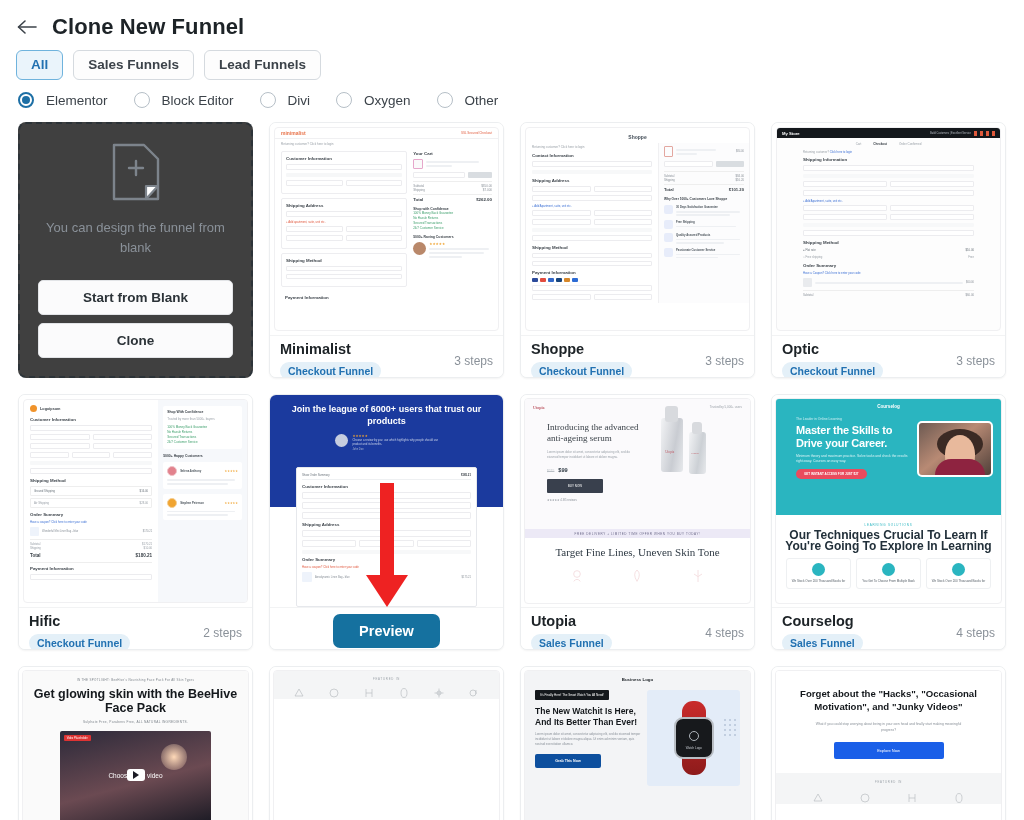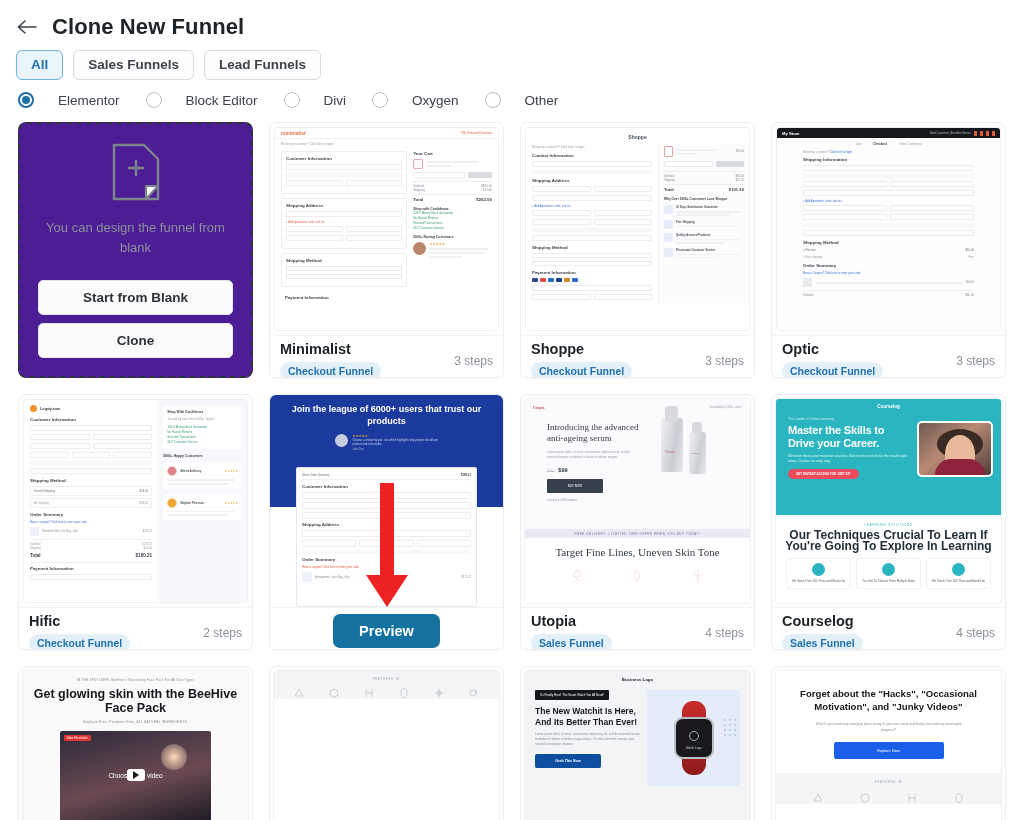--- a/index.html
+++ b/index.html
@@ -25,42 +25,42 @@
   .tabs { display: flex; gap: 10px; padding: 6px 8px 0 8px; }
   .tab {
     border: 1px solid #d5dadf; background: #fdfdfd; color: #3c434a;
     border-radius: 6px; padding: 6px 14px; font-size: 13.5px; font-weight: 600;
     cursor: pointer; line-height: 16px;
   }
   .tab.active { background: #eaf4fb; border-color: #6fb3dd; color: #2271b1; }
 
   
   .radios { display: flex; align-items: center; gap: 26px; padding: 12px 10px 0 10px; }
-  .radio { display: flex; align-items: center; gap: 24px; cursor: pointer; }
+  .radio { display: flex; align-items: center; gap: 12px; cursor: pointer; }
   .radio-dot {
     width: 16px; height: 16px; border-radius: 50%;
     border: 1.6px solid #b6bfc7; background: #fff; position: relative; flex: none;
   }
   .radio.checked .radio-dot { border-color: #1d6fa5; border-width: 2px; }
   .radio.checked .radio-dot::after {
     content: ""; position: absolute; left: 50%; top: 50%;
     width: 8px; height: 8px; border-radius: 50%; background: #1d6fa5;
     transform: translate(-50%, -50%);
   }
   .radio-label { font-size: 13.5px; color: #3c434a; }
 
   
   .grid {
     display: grid; grid-template-columns: repeat(4, 1fr);
     gap: 16px; padding: 14px 10px 0 10px;
   }
 
   
   .blank-card {
-    border: 2px dashed #2c3338; border-radius: 8px; background: #4c1d95;
+    border: 2px dashed #2c3338; border-radius: 8px; background: #404040;
     height: 256px; display: flex; flex-direction: column; align-items: center;
     justify-content: center; padding: 16px 18px;
   }
   .blank-icon { margin-bottom: 12px; }
   .blank-text { font-size: 13px; color: #8a9199; text-align: center; line-height: 20px; margin-bottom: 14px; }
   .blank-btn {
     width: 100%; border: 1px solid #e2e4e7; background: #fbfbfc;
     border-radius: 5px; padding: 9px 0; font-size: 13.5px; font-weight: 700;
     color: #2c3338; cursor: pointer; margin-top: 8px; text-align: center;
   }
@@ -137,21 +137,21 @@
   .nb-av { width: 13px; height: 13px; border-radius: 50%; background: #c6cddf; flex: none; }
   .nb-sheet { position: absolute; left: 26px; right: 26px; top: 72px; bottom: 0; background: #fff; border: 1px solid #e6e8ec; border-radius: 2px; padding: 5px; }
 
   
   .u-top { background: #fbfafc; height: 130px; padding: 6px 8px; position: relative; }
   .u-serif { font-family: "Liberation Serif", serif; }
   .u-strip { background: #ece9f6; height: 9px; display: flex; align-items: center; justify-content: center; font-size: 3px; color: #6d6a8a; letter-spacing: .6px; }
   .u-bot { background: #fff; text-align: center; padding: 8px 0 0; }
 
   
-  .c-hero { background: #2ab5c0; height: 116px; padding: 5px 12px 0; position: relative; overflow: hidden; }
+  .c-hero { background: #2ab5c0; height: 116px; padding: 5px 20px 0; position: relative; overflow: hidden; }
   .c-logo { text-align: center; color: #fff; font-size: 4.6px; font-weight: 700; }
   .c-h1 { color: #fff; font-size: 11px; font-weight: 800; line-height: 13px; letter-spacing: -.2px; }
   .c-sub { color: #d9f3f5; font-size: 3.4px; margin-top: 4px; line-height: 5px; }
   .c-cta { background: #ea4b5d; color: #fff; font-size: 3px; font-weight: 700; border-radius: 8px; padding: 3px 8px; display: inline-block; margin-top: 5px; }
   .c-photo { position: absolute; right: 8px; top: 22px; width: 76px; height: 56px; border-radius: 5px; background: linear-gradient(140deg,#6d5a52,#b88a74 45%,#50403a); border: 2px solid #fff; overflow: hidden; }
   .c-face { position: absolute; left: 26px; top: 12px; width: 30px; height: 38px; border-radius: 50% 50% 45% 45%; background: #e8b99c; }
   .c-hair { position: absolute; left: 18px; top: 6px; width: 46px; height: 30px; border-radius: 50%; background: #3b2a24; }
   .c-body { position: absolute; left: 16px; bottom: -6px; width: 50px; height: 22px; border-radius: 16px 16px 0 0; background: #8e2340; }
   .c-lower { background: #fff; text-align: center; padding: 8px 6px 0; }
   .c-kicker { font-size: 3px; color: #2ab5c0; letter-spacing: .8px; }

